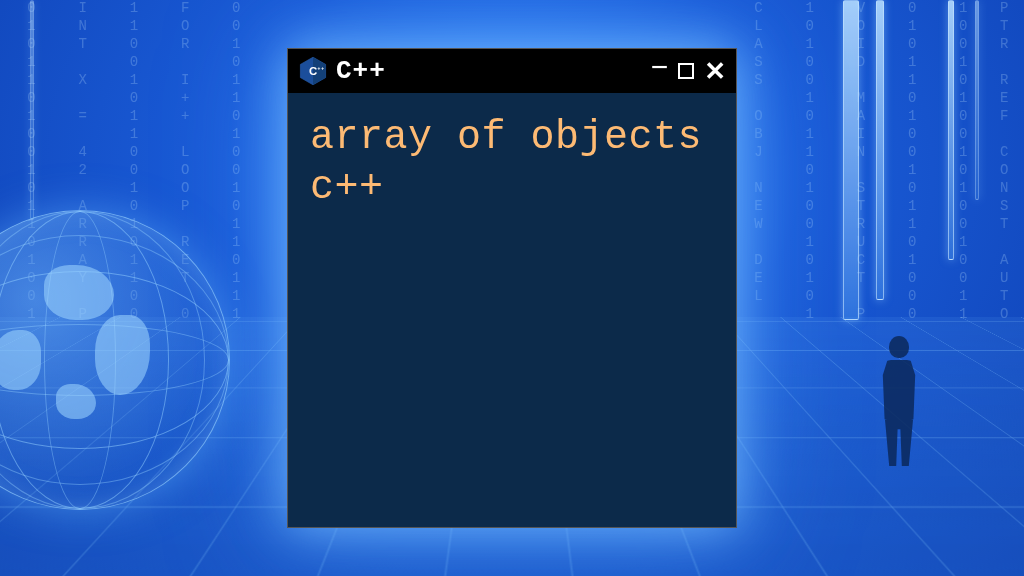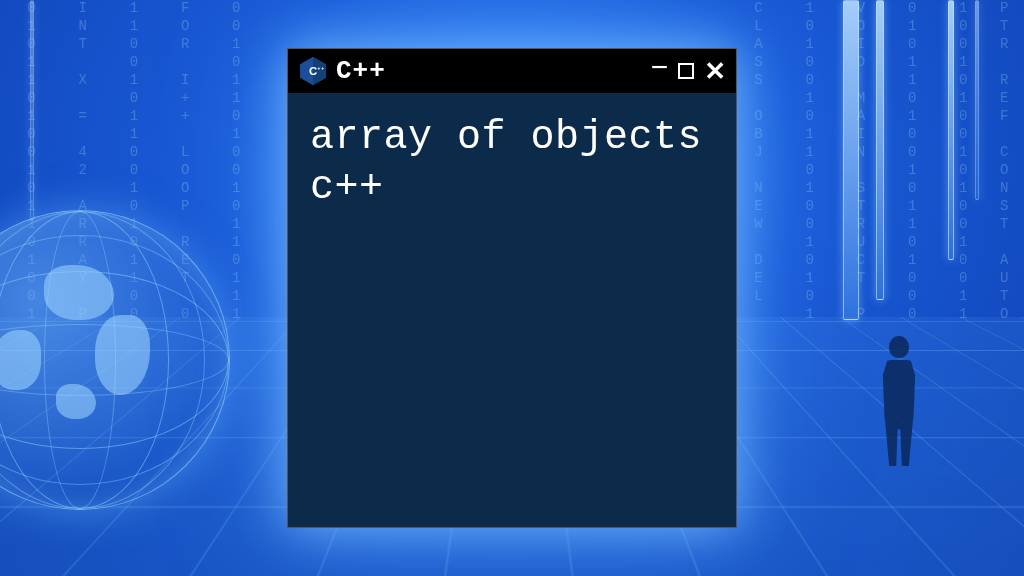--- a/index.html
+++ b/index.html
@@ -184,21 +184,21 @@
     .win-controls .max {
       display: inline-block;
       width: 16px; height: 16px;
       border: 2.5px solid #fff;
     }
     .win-controls .close { font-size: 26px; }
 
     .content {
       flex: 1;
       padding: 20px 22px;
-      color: #ffffff;
+      color: #fdba74;
       font-size: 40px;
       line-height: 1.25;
       font-family: 'Consolas', 'Courier New', monospace;
       letter-spacing: 0.5px;
     }
   </style>
 </head>
 <body>
 
 <div class="code-rain">

